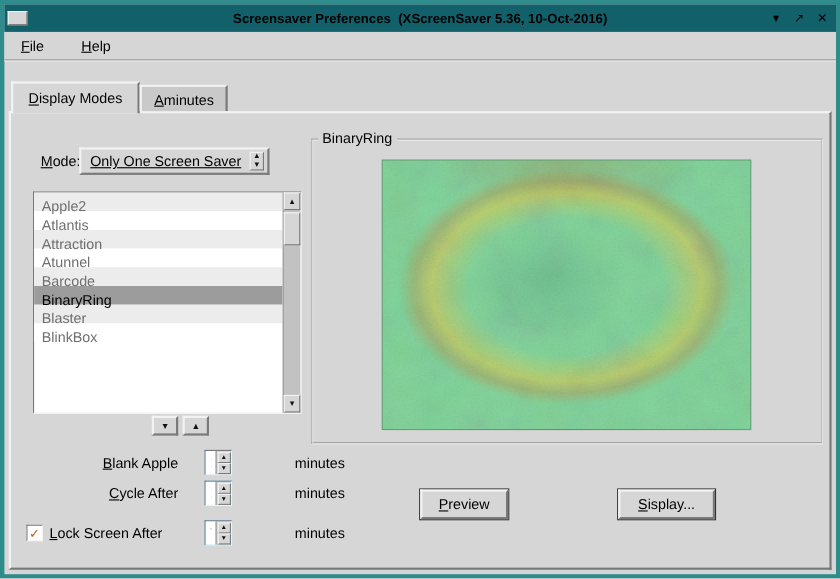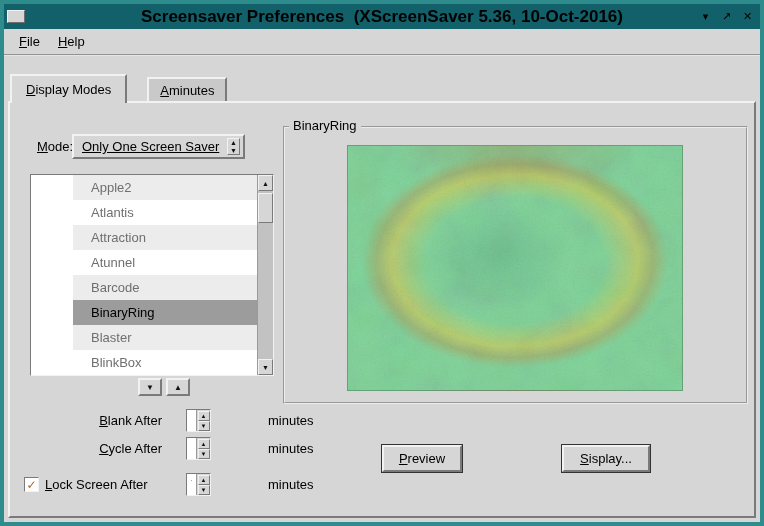--- a/index.html
+++ b/index.html
@@ -4,51 +4,51 @@
 <style>
   * { box-sizing: border-box; margin: 0; padding: 0; }
   html,body { width: 764px; height: 526px; }
   body { font-family: "Liberation Sans", "DejaVu Sans", sans-serif; font-size: 13px; color:#000; overflow: hidden; }
 
   .window { width: 764px; height: 526px; background: #d6d6d6; border: 4px solid #2e8c8c; display: flex; flex-direction: column; }
 
   
   .titlebar { flex: 0 0 25px; background: #11606a; display: flex; align-items: center; padding: 0 3px; position: relative; }
   .win-menu-box { width: 18px; height: 13px; background: #d6d6d6; border: 1px solid; border-color: #f2f2f2 #6e6e6e #6e6e6e #f2f2f2; }
-  .title-text { position: absolute; left: 0; right: 0; text-align: center; font-weight: bold; font-size: 17px; color: #000; white-space: pre; pointer-events: none; }
+  .title-text { position: absolute; left: 0; right: 0; text-align: center; font-weight: bold; font-size: 12px; color: #000; white-space: pre; pointer-events: none; }
   .title-btns { margin-left: auto; display: flex; gap: 2px; }
   .title-btn { width: 19px; height: 17px; display: flex; align-items: center; justify-content: center; font-size: 11px; color: #000; cursor: default; }
 
   
-  .menubar { flex: 0 0 27px; background: #d6d6d6; display: flex; align-items: center; padding-left: 6px; border-bottom: 2px groove #e6e6e6; }
+  .menubar { flex: 0 0 27px; background: #d6d6d6; display: flex; align-items: center; padding-left: 6px; border-bottom: 2px groove #e6e6e6; gap: 16px; }
   .menu-item { padding: 4px 9px; }
   .accel { text-decoration: underline; }
 
   
   .content { flex: 1; padding: 4px; display: flex; flex-direction: column; }
-  .tabs { margin-top: 14px; display: flex; align-items: flex-end; height: 27px; position: relative; z-index: 2; padding-left: 2px; gap: 20px; }
+  .tabs { margin-top: 14px; display: flex; align-items: flex-end; height: 27px; position: relative; z-index: 2; padding-left: 2px; }
   .tab { border-top: 2px solid #f2f2f2; border-left: 2px solid #f2f2f2; border-right: 2px solid #7a7a7a; background: #d6d6d6; }
   .tab.active { padding: 6px 14px 6px; margin-bottom: -2px; }
   .tab.inactive { padding: 4px 11px 3px; background: #c9c9c9; }
 
   .panel { flex: 1; position: relative; background: #d6d6d6; border: 2px solid; border-color: #f2f2f2 #7a7a7a #7a7a7a #f2f2f2; z-index: 1; }
 
   
   .mode-label { position: absolute; left: 27px; top: 36px; }
   .dropdown { position: absolute; left: 62px; top: 31px; width: 173px; height: 25px; background: #d6d6d6;
               border: 2px solid; border-color: #f2f2f2 #7a7a7a #7a7a7a #f2f2f2; display: flex; align-items: center; padding-left: 8px; }
   .dropdown-value { text-decoration: underline; flex: 1; white-space: nowrap; overflow: hidden; }
   .spin-stack { width: 13px; display: flex; flex-direction: column; justify-content: center; align-items: center; line-height: 1; }
   .spin-stack span { font-size: 7px; height: 8px; display: block; color: #111; }
   .dropdown .spin-stack { margin-right: 3px; border: 1px solid; border-color: #f2f2f2 #7a7a7a #7a7a7a #f2f2f2; height: 17px; background:#d6d6d6; }
 
   .listbox { position: absolute; left: 20px; top: 71px; width: 244px; height: 202px; background: #fff;
              border: 1px solid; border-color: #7a7a7a #f2f2f2 #f2f2f2 #7a7a7a; display: flex; }
   .list-rows { flex: 1; overflow: hidden; }
-  .list-row { height: 25px; line-height: 25px; padding-left: 18px; color: #6f6f6f; white-space: nowrap; margin-left: 42px; }
+  .list-row { height: 17px; line-height: 25px; padding-left: 7px; color: #6f6f6f; white-space: nowrap; }
   .list-row.even { background: #ececec; }
   .list-row.odd { background: #ffffff; }
   .list-row.selected { background: #9c9c9c; color: #000; }
   .scrollbar { width: 16px; background: #c2c2c2; display: flex; flex-direction: column; border-left: 1px solid #9a9a9a; }
   .sb-btn { height: 16px; background: #d6d6d6; border: 1px solid; border-color: #f2f2f2 #7a7a7a #7a7a7a #f2f2f2;
             display: flex; align-items: center; justify-content: center; font-size: 7px; color: #111; }
   .sb-track { flex: 1; position: relative; }
   .sb-thumb { position: absolute; left: 0; top: 2px; width: 100%; height: 30px; background: #d6d6d6;
               border: 1px solid; border-color: #f2f2f2 #7a7a7a #7a7a7a #f2f2f2; }
   .sb-btn.bottom { margin-top: auto; }
@@ -159,21 +159,21 @@
         </div>
       </div>
 
       <div class="nav-btn nav-down">
           <span>▼</span>
         </div>
       <div class="nav-btn nav-up">
           <span>▲</span>
         </div>
 
-      <div class="timer-label" style="top:306px"><span class="accel">B</span><span>lank After</span></div>
+      <div class="timer-label" style="top:306px"><span class="accel">B</span><span>lank Apple</span></div>
       <div class="spinbox" style="top:306px">
         <input value="10" style="">
         <span class="spin-stack">
           <span>▲</span>
           <span>▼</span>
         </span>
       </div>
       <div class="unit-label" style="top:306px">minutes</div>
 
       <div class="timer-label" style="top:334px"><span class="accel">C</span><span>ycle After</span></div>

